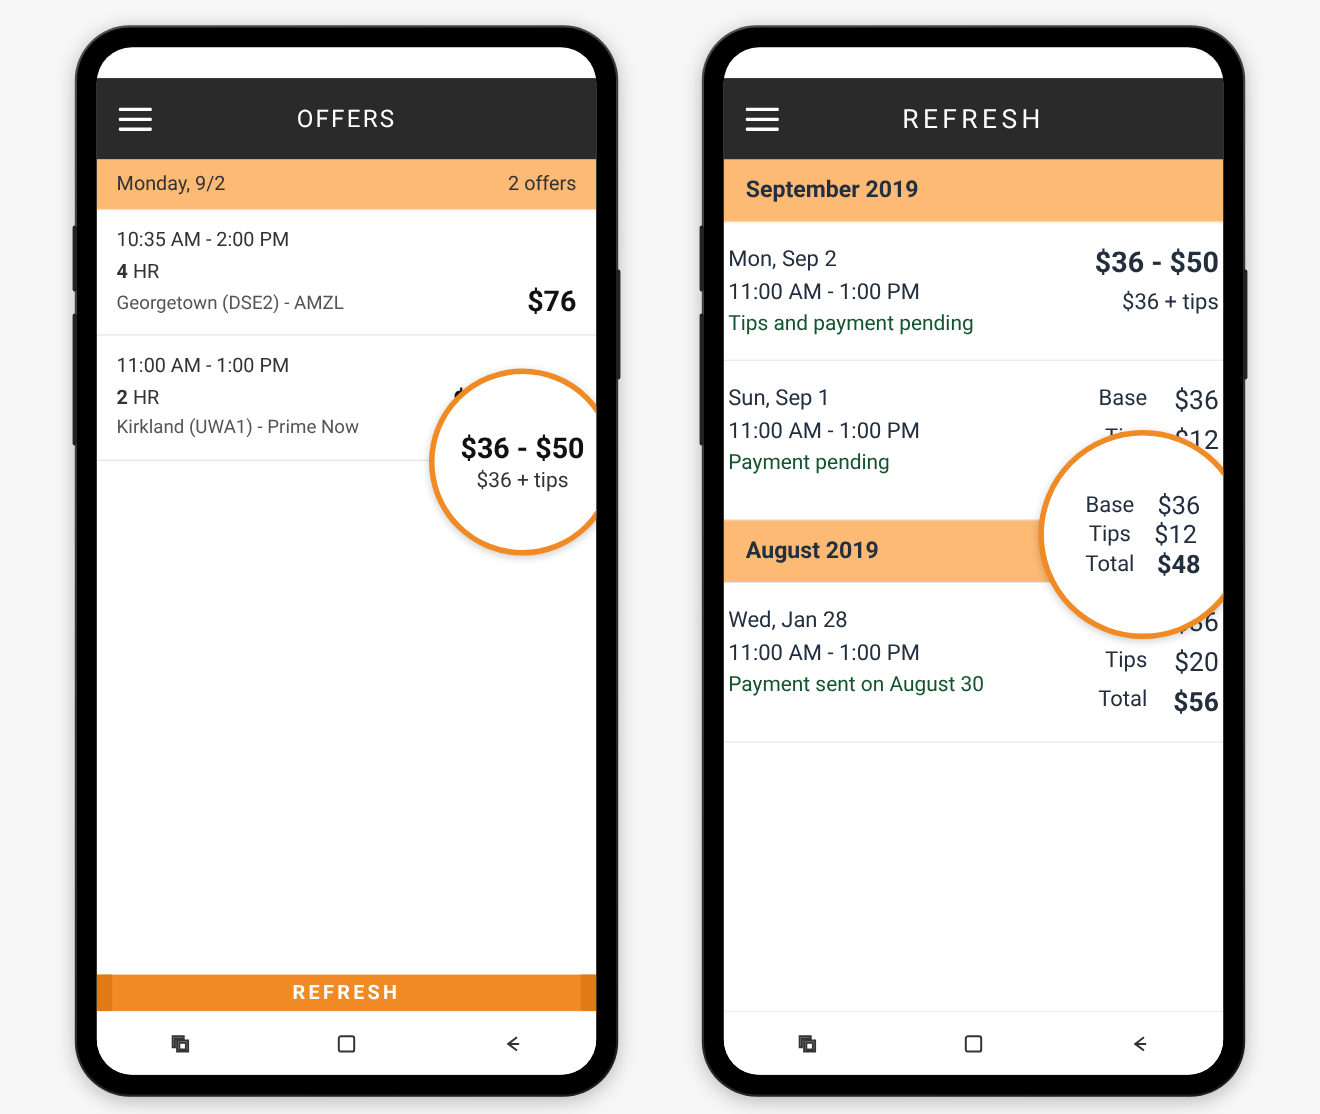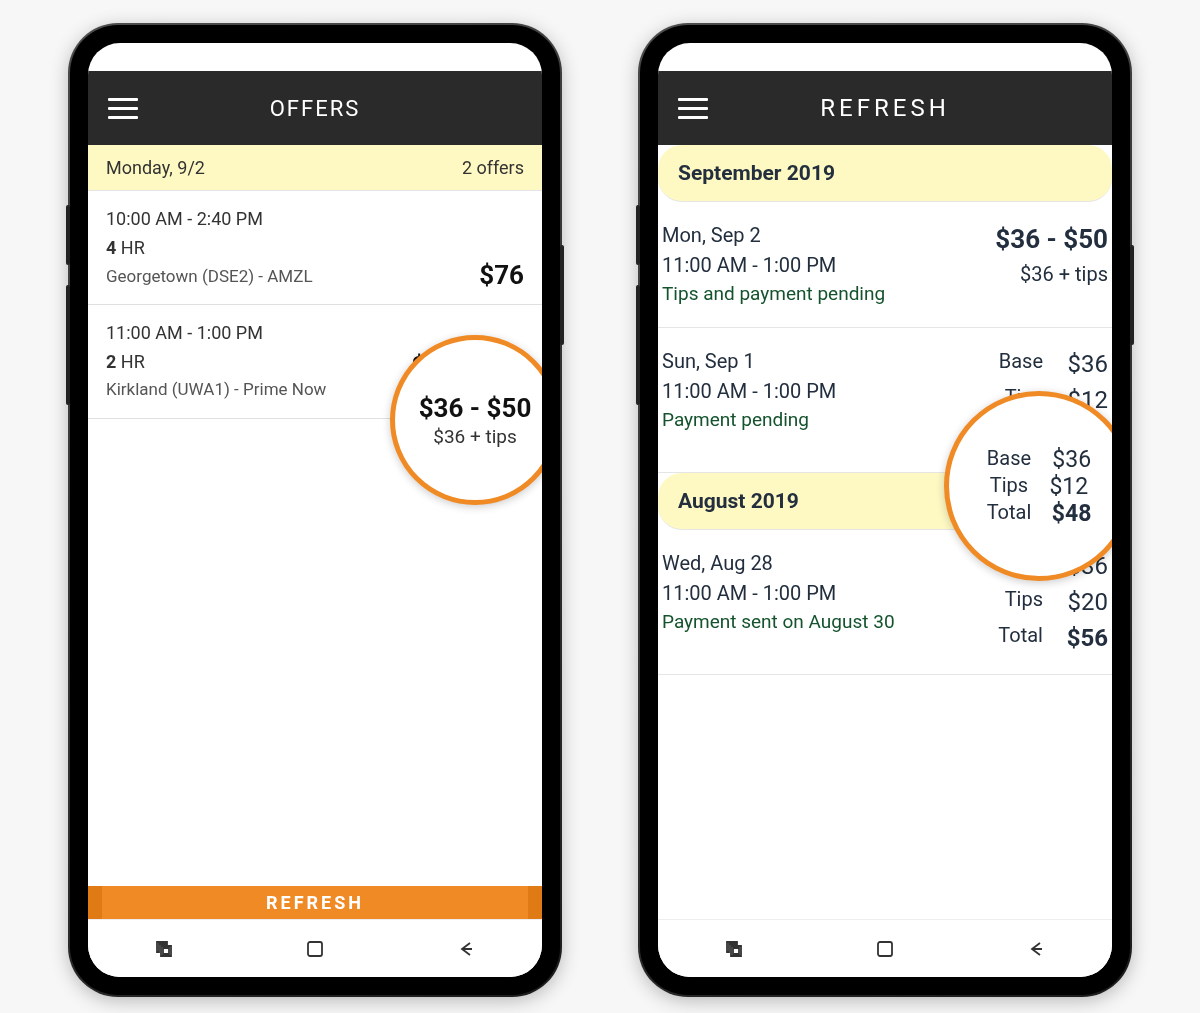--- a/index.html
+++ b/index.html
@@ -67,27 +67,27 @@
     width:30px; cursor:pointer;
   }
   .hamburger span { height:3px; background:#fff; border-radius:1px;}
   .app-title {
     flex:1; text-align:center;
     font-size:24px; letter-spacing:4px; font-weight:400;
     margin-right:30px;
   }
   .app-title.offers { letter-spacing:2px; font-size:22px;}
   .section-head {
-    background:#fef9c3;
+    background:#fdba74;
     padding:12px 18px;
     display:flex; justify-content:space-between;
     font-size:18px; color:#333;
     border-bottom:1px solid #e5e5e5;
   }
-  .section-head.bold { font-weight:700; color:#232f3e; font-size:21px; padding:16px 20px;border-radius:24px;}
+  .section-head.bold { font-weight:700; color:#232f3e; font-size:21px; padding:16px 20px;}
   .content { flex:1; overflow:hidden; position:relative;}
   .offer-row {
     padding:14px 18px 14px 18px;
     border-bottom:1px solid #e0e0e0;
     display:flex; justify-content:space-between;
   }
   .offer-left { font-size:18px; color:#333; line-height:1.6;}
   .offer-left .dur { font-weight:700;}
   .offer-left .loc { color:#555; font-size:17px;}
   .offer-right { text-align:right; font-size:26px; font-weight:700; color:#111; display:flex; flex-direction:column; justify-content:flex-end;}
@@ -161,21 +161,21 @@
         </div>
       <div class="app-title offers">OFFERS</div>
     </div>
     <div class="section-head">
       <span>Monday, 9/2</span>
       <span>2 offers</span>
     </div>
     <div class="content">
       <div class="offer-row">
         <div class="offer-left">
-          <div>10:00 AM - 2:40 PM</div>
+          <div>10:35 AM - 2:00 PM</div>
           <div><span class="dur">4</span> <span>HR</span></div>
           <div class="loc">Georgetown (DSE2)  - AMZL</div>
         </div>
         <div class="offer-right">
           <div>$76</div>
         </div>
       </div>
       <div class="offer-row">
         <div class="offer-left">
           <div>11:00 AM - 1:00 PM</div>
@@ -263,21 +263,21 @@
               <span class="lbl">Total</span>
               <span class="val">$48</span>
             </div>
         </div>
       </div>
 
       <div class="section-head bold">August 2019</div>
 
       <div class="earn-row">
         <div class="earn-left">
-          <div class="d1">Wed, Aug 28</div>
+          <div class="d1">Wed, Jan 28</div>
           <div>11:00 AM - 1:00 PM</div>
           <div class="status">Payment sent on August 30</div>
         </div>
         <div class="earn-right">
           <div class="pair light">
               <span class="lbl">Base</span>
               <span class="val">$36</span>
             </div>
           <div class="pair light">
               <span class="lbl">Tips</span>

